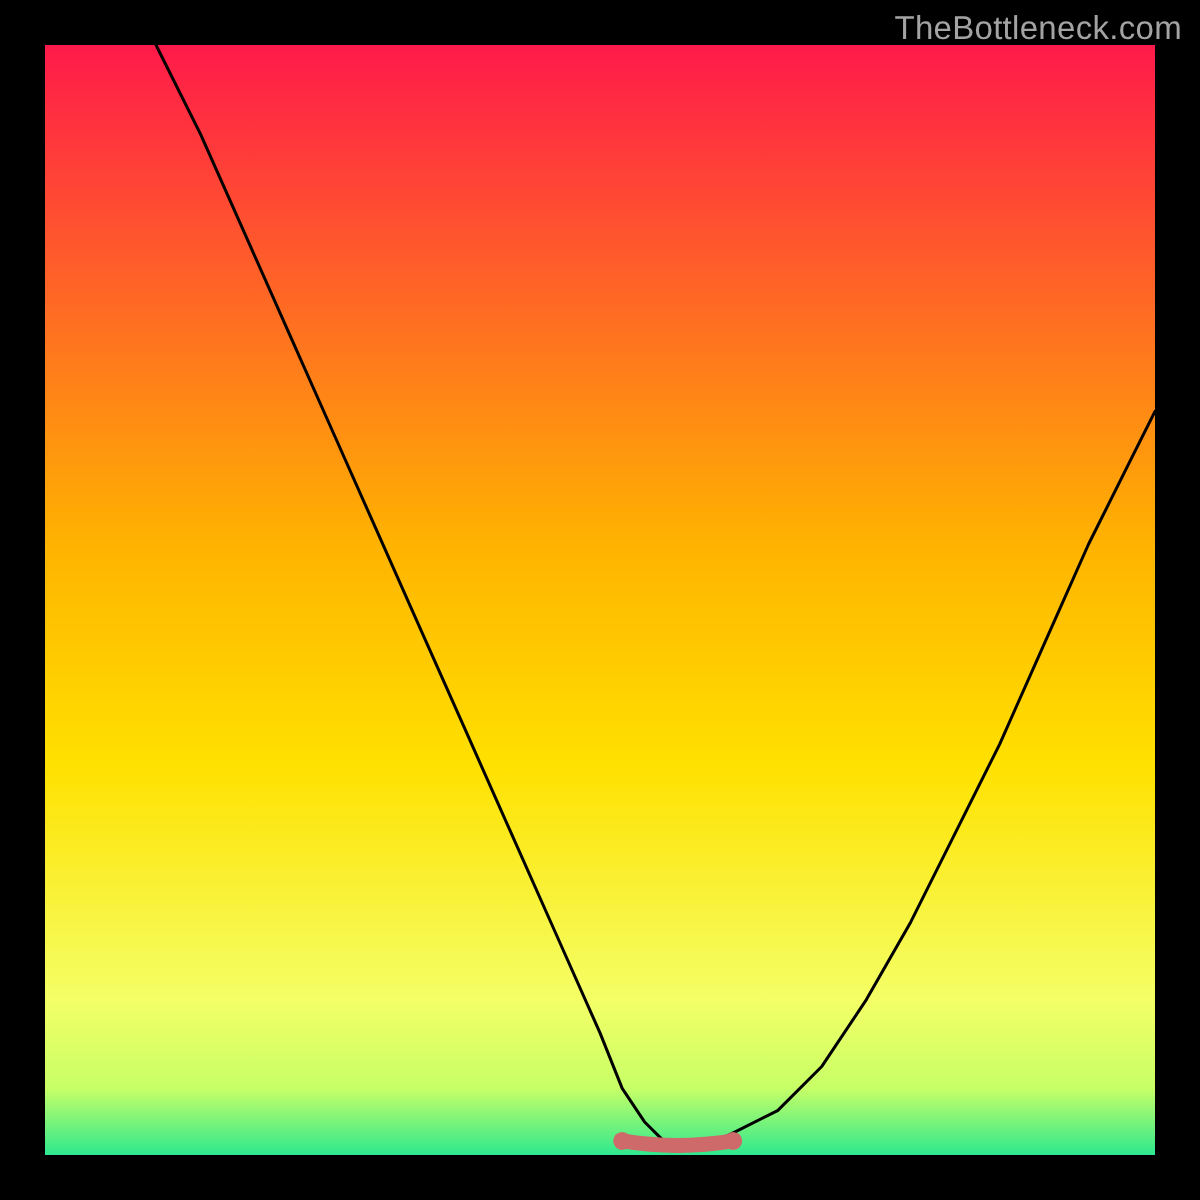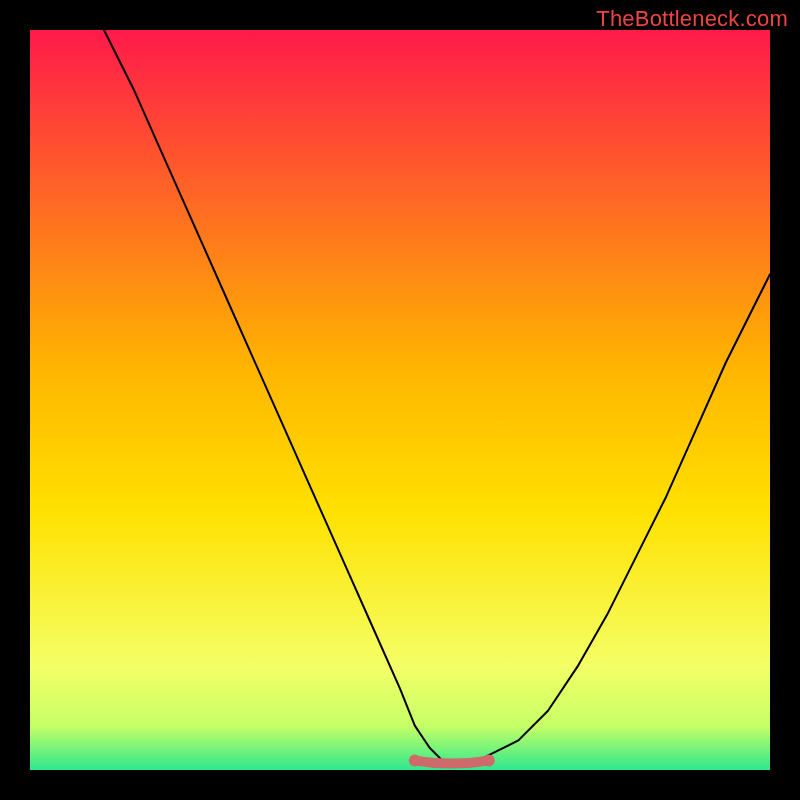--- a/index.html
+++ b/index.html
@@ -9,21 +9,21 @@
     width: 800px;
     height: 800px;
     background: #000;
   }
   .watermark {
     position: absolute;
     top: 6px;
     right: 12px;
     font-family: Arial, Helvetica, sans-serif;
     font-size: 22px;
-    color: #ef4444;
+    color: #a3a3a3;
     letter-spacing: 0.2px;
     z-index: 10;
   }
   .plot-area {
     position: absolute;
     left: 30px;
     top: 30px;
     width: 740px;
     height: 740px;
   }

